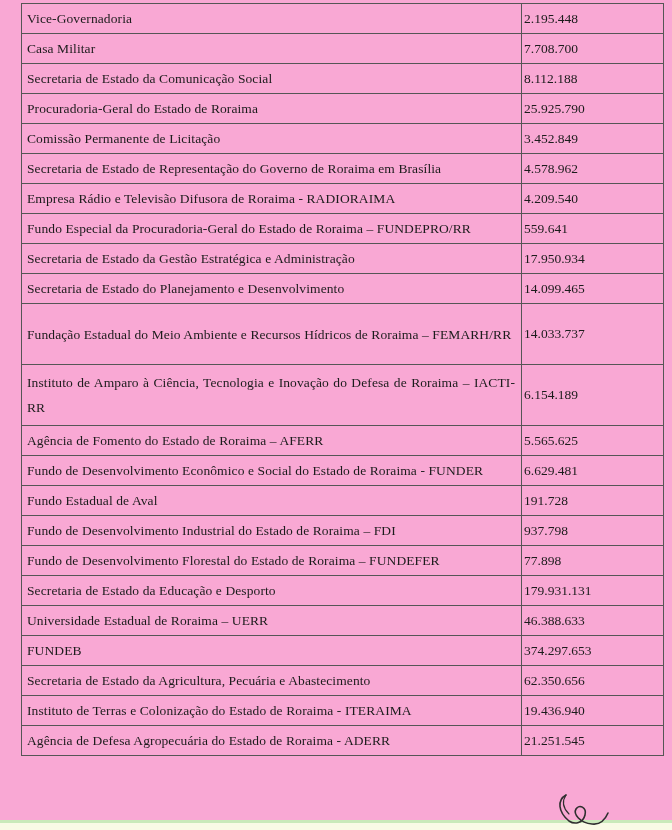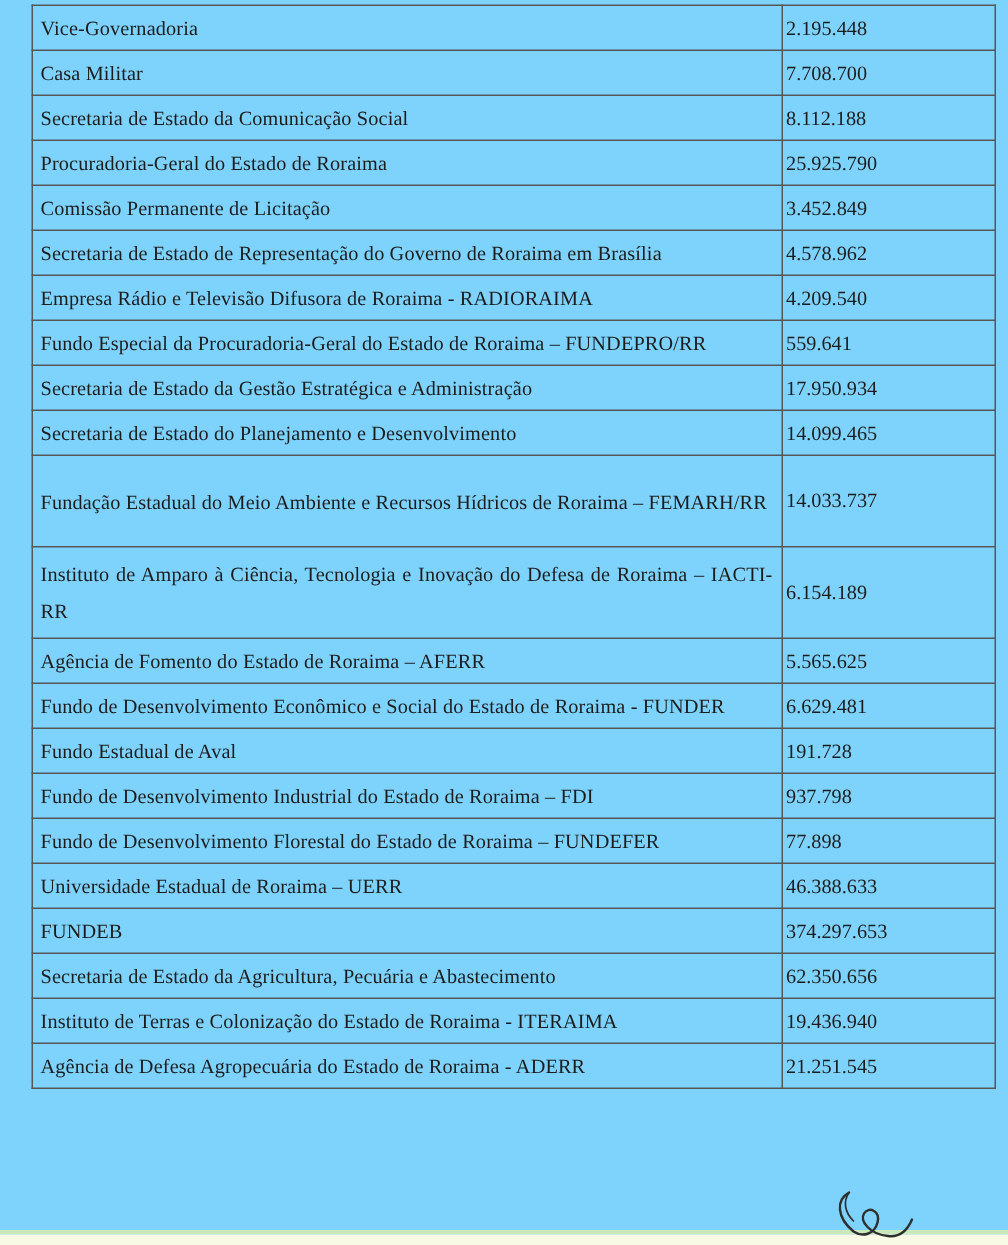--- a/index.html
+++ b/index.html
@@ -10,21 +10,21 @@
     width: 672px;
     height: 830px;
     position: relative;
     background: #ffffff;
     font-family: "Liberation Serif", serif;
     overflow: hidden;
   }
   .scan-page {
     position: absolute;
     inset: 0;
-    background: #7dd3fc;
+    background: #f9a8d4;
   }
   table.budget-table {
     position: absolute;
     left: 21px;
     top: 3px;
     width: 643px;
     border-collapse: collapse;
     table-layout: fixed;
   }
   table.budget-table td {
@@ -151,20 +151,24 @@
     </tr>
         <tr class="single-row">
       <td class="name-cell">Fundo de Desenvolvimento Industrial do Estado de Roraima – FDI</td>
       <td class="value-cell">937.798</td>
     </tr>
         <tr class="single-row">
       <td class="name-cell">Fundo de Desenvolvimento Florestal do Estado de Roraima – FUNDEFER</td>
       <td class="value-cell">77.898</td>
     </tr>
         <tr class="single-row">
+      <td class="name-cell">Secretaria de Estado da Educação e Desporto</td>
+      <td class="value-cell">179.931.131</td>
+    </tr>
+        <tr class="single-row">
       <td class="name-cell">Universidade Estadual de Roraima – UERR</td>
       <td class="value-cell">46.388.633</td>
     </tr>
         <tr class="single-row">
       <td class="name-cell">FUNDEB</td>
       <td class="value-cell">374.297.653</td>
     </tr>
         <tr class="single-row">
       <td class="name-cell">Secretaria de Estado da Agricultura, Pecuária e Abastecimento</td>
       <td class="value-cell">62.350.656</td>

